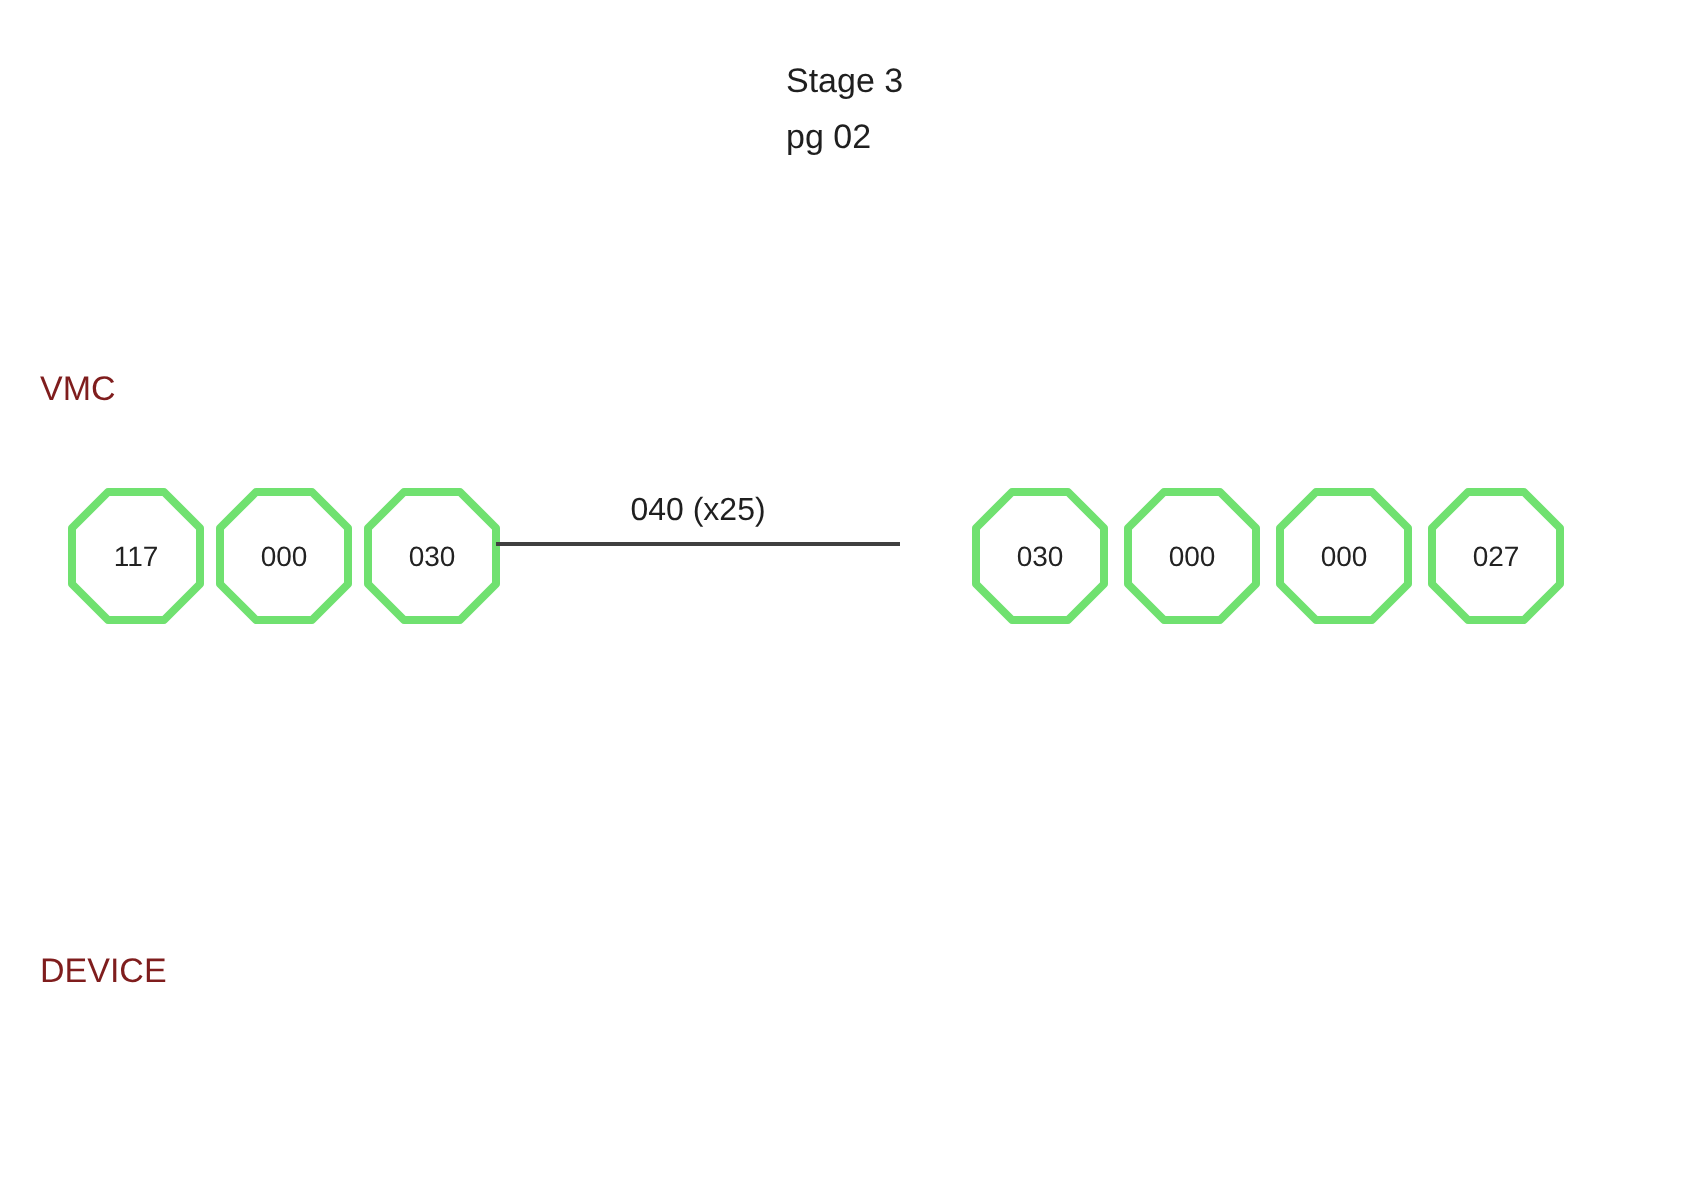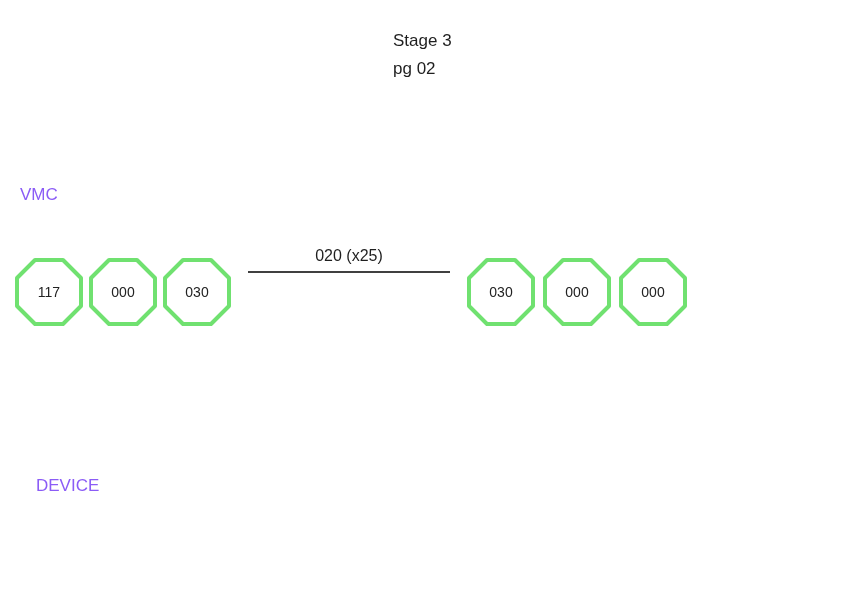--- a/index.html
+++ b/index.html
@@ -20,28 +20,29 @@
     position: absolute;
     left: 393px;
     top: 27px;
     font-size: 17px;
     line-height: 28px;
     color: #1f1f1f;
   }
   .section-label {
     position: absolute;
     font-size: 17px;
-    color: #8b5cf6;
+    color: #7f1d1d;
   }
   .vmc-label    { left: 20px; top: 185px; }
-  .device-label { left: 36px; top: 476px; }
+  .device-label { left: 20px; top: 476px; }
   .node-row {
     position: absolute;
-    top: 258px;
+    top: 244px;
     display: flex;
+    margin-left: 19px;
   }
   .row-left  { left: 15px;  gap: 6px; }
   .row-right { left: 467px; gap: 8px; }
   .node {
     position: relative;
     width: 68px;
     height: 68px;
   }
   .node svg {
     position: absolute;
@@ -106,21 +107,21 @@
     </div>
     <div class="node">
       <svg viewBox="0 0 68 68">
           <polygon points="20,2 48,2 66,20 66,48 48,66 20,66 2,48 2,20" fill="#ffffff" stroke="#70e170" stroke-width="4" stroke-linejoin="round"></polygon>
         </svg>
       <div class="node-value">030</div>
     </div>
   </div>
 
   <div class="connector">
-    <div class="connector-label">020 (x25)</div>
+    <div class="connector-label">040 (x25)</div>
     <div class="connector-line"></div>
   </div>
 
   <div class="node-row row-right">
     <div class="node">
       <svg viewBox="0 0 68 68">
           <polygon points="20,2 48,2 66,20 66,48 48,66 20,66 2,48 2,20" fill="#ffffff" stroke="#70e170" stroke-width="4" stroke-linejoin="round"></polygon>
         </svg>
       <div class="node-value">030</div>
     </div>
@@ -129,17 +130,23 @@
           <polygon points="20,2 48,2 66,20 66,48 48,66 20,66 2,48 2,20" fill="#ffffff" stroke="#70e170" stroke-width="4" stroke-linejoin="round"></polygon>
         </svg>
       <div class="node-value">000</div>
     </div>
     <div class="node">
       <svg viewBox="0 0 68 68">
           <polygon points="20,2 48,2 66,20 66,48 48,66 20,66 2,48 2,20" fill="#ffffff" stroke="#70e170" stroke-width="4" stroke-linejoin="round"></polygon>
         </svg>
       <div class="node-value">000</div>
     </div>
+    <div class="node">
+      <svg viewBox="0 0 68 68">
+          <polygon points="20,2 48,2 66,20 66,48 48,66 20,66 2,48 2,20" fill="#ffffff" stroke="#70e170" stroke-width="4" stroke-linejoin="round"></polygon>
+        </svg>
+      <div class="node-value">027</div>
+    </div>
   </div>
 
   <div class="section-label device-label">DEVICE</div>
 
 </div>
 
 </body></html>

